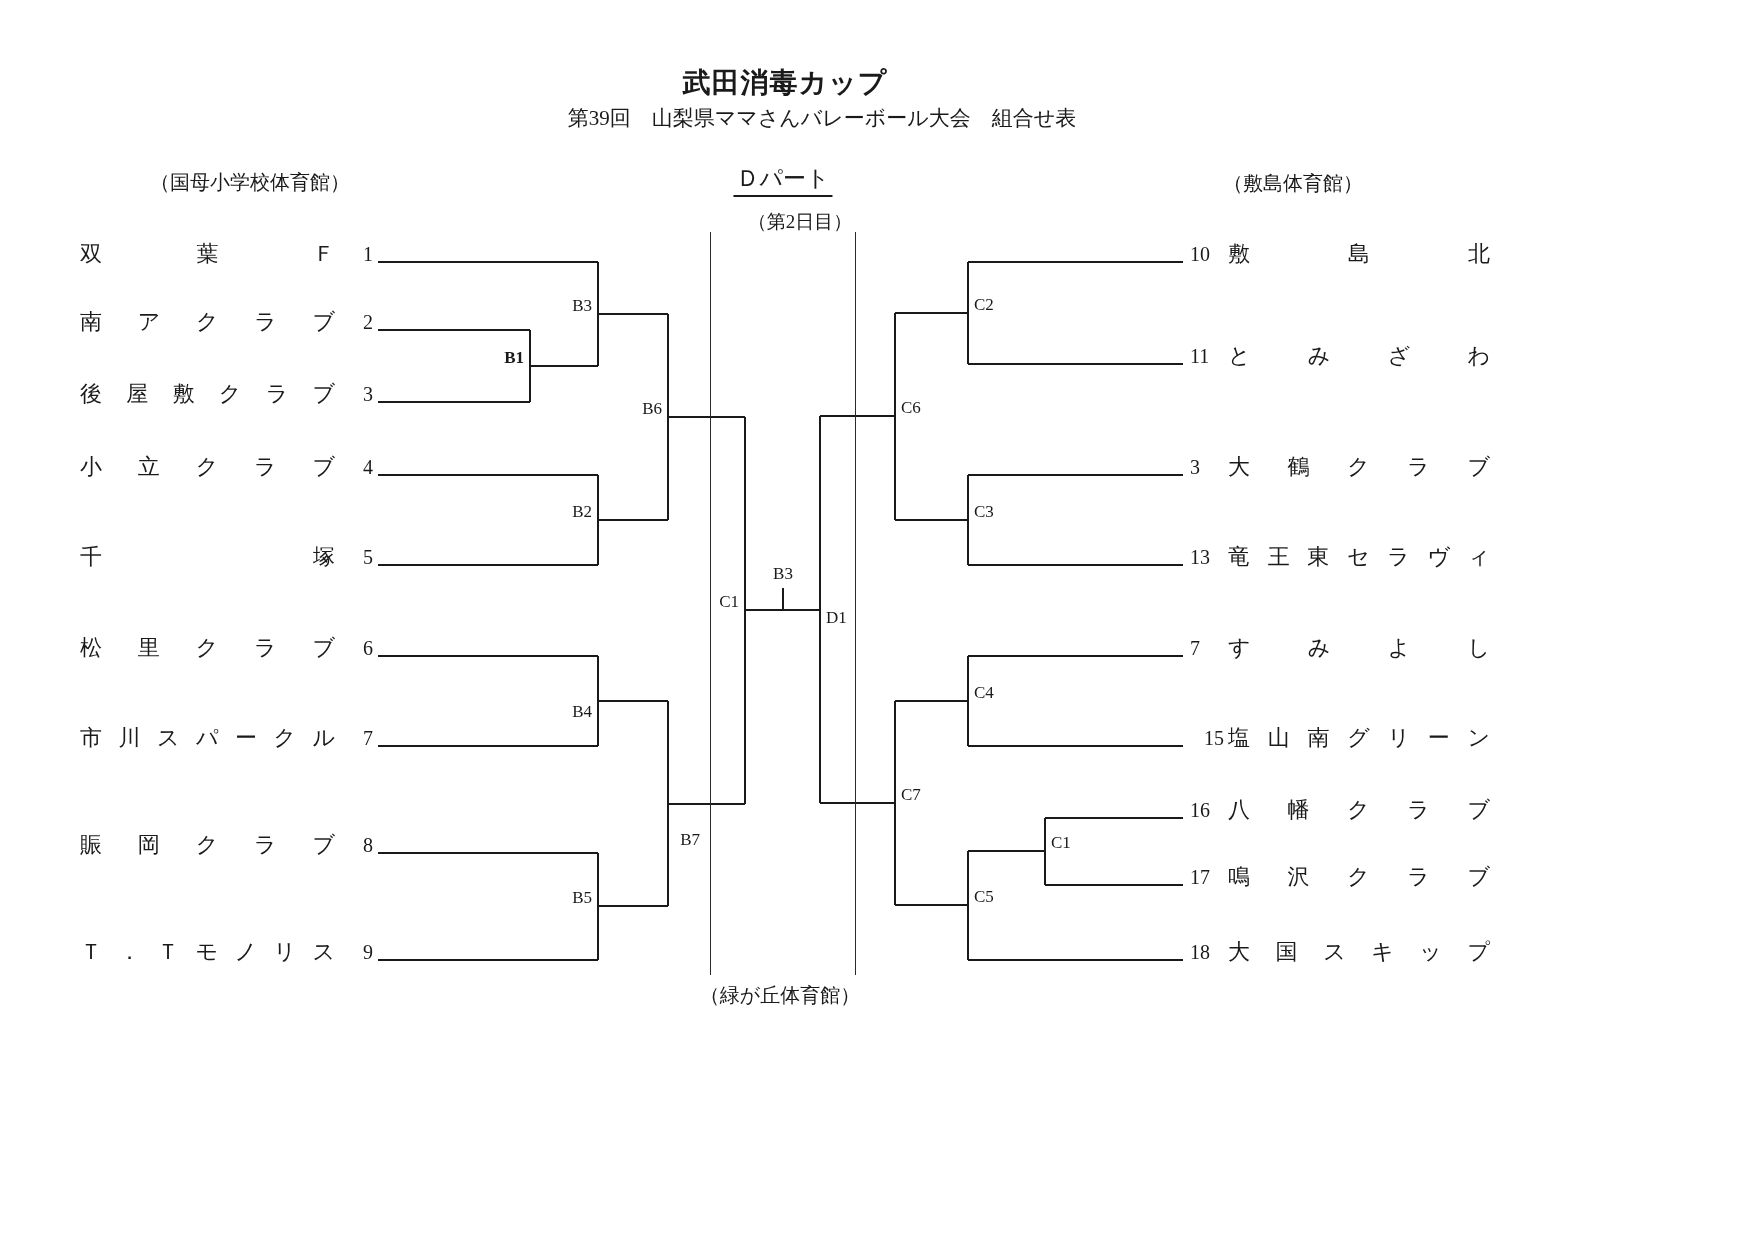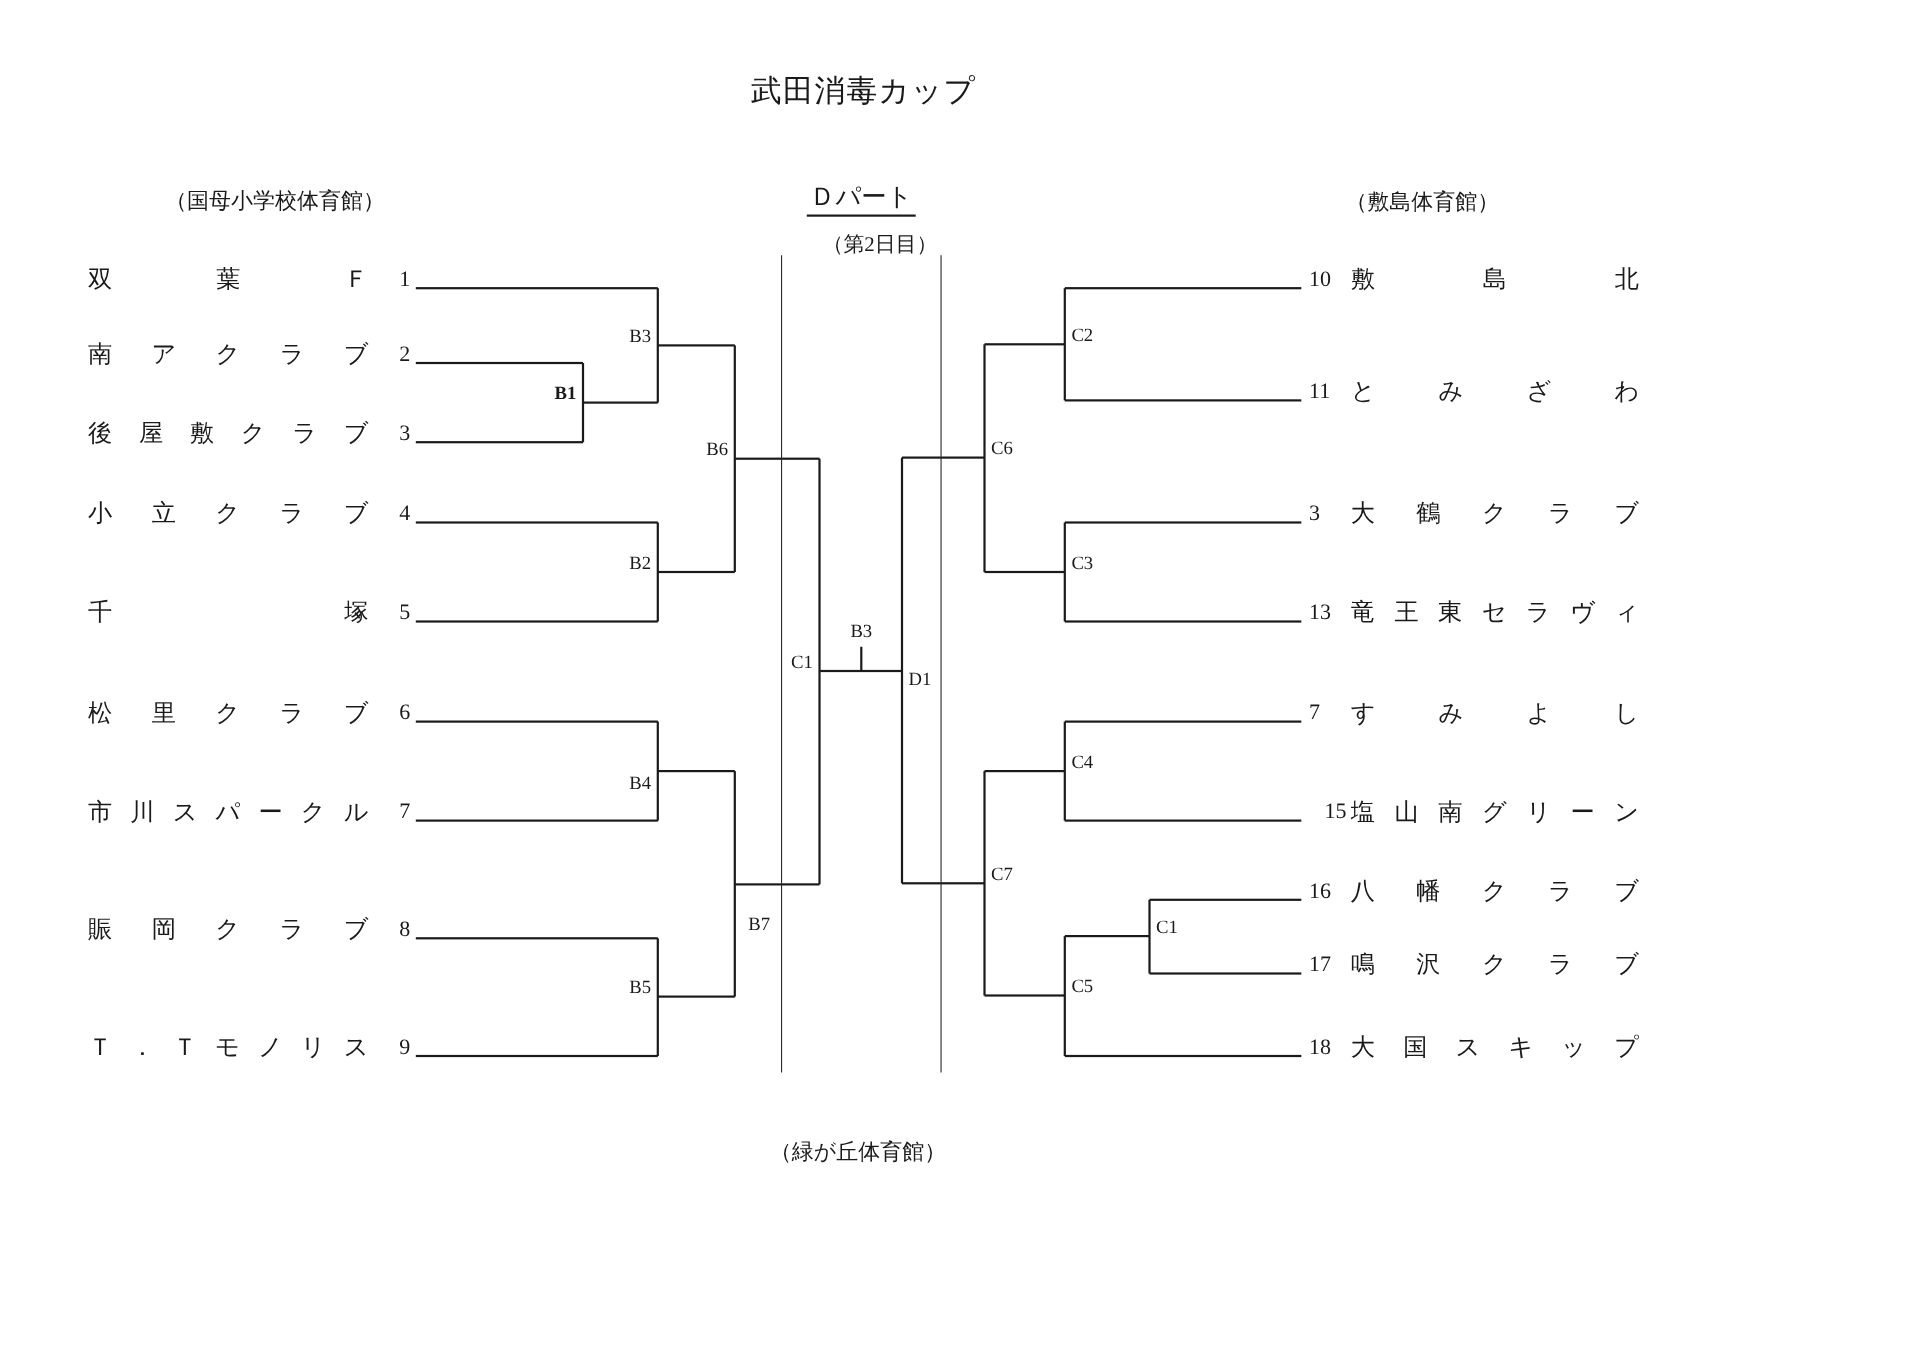--- a/index.html
+++ b/index.html
@@ -4,55 +4,56 @@
 <style>
   * { margin:0; padding:0; box-sizing:border-box; }
   html,body { background:#ffffff; }
   .page {
     position:relative; width:1754px; height:1240px; background:#ffffff;
     color:#1a1a1a; font-family:"Liberation Serif","DejaVu Serif",serif;
     overflow:hidden;
   }
   .title {
     position:absolute; left:785px; top:64px; transform:translateX(-50%);
-    font-size:28px; font-weight:normal; letter-spacing:1px; white-space:nowrap;
+    font-size:28px; font-weight:bold; letter-spacing:1px; white-space:nowrap;
   }
   .subtitle {
     position:absolute; left:822px; top:104px; transform:translateX(-50%);
     font-size:21px; white-space:nowrap;
   }
   .part-label {
     position:absolute; left:783px; top:163px; transform:translateX(-50%);
     font-size:23px; border-bottom:2px solid #1a1a1a; padding:0 3px 1px 3px;
     white-space:nowrap;
   }
   .day-label {
     position:absolute; left:800px; top:209px; transform:translateX(-50%);
     font-size:19px; white-space:nowrap;
   }
   .venue { position:absolute; font-size:20px; white-space:nowrap; }
   .venue-left   { left:150px; top:169px; }
   .venue-right  { left:1223px; top:170px; }
-  .venue-bottom { left:780px; top:1034px; transform:translateX(-50%); }
+  .venue-bottom { left:780px; top:982px; transform:translateX(-50%); }
   .bl { position:absolute; background:#1a1a1a; }
   .bl.thin { background:#2a2a2a; }
   .team-name {
     position:absolute; display:flex; justify-content:space-between;
     font-size:22px; line-height:28px; transform:translateY(-50%);
   }
   .team-seed {
     position:absolute; font-size:20px; line-height:28px; transform:translateY(-50%);
   }
   .mc { position:absolute; font-size:17px; white-space:nowrap; }
 </style>
 </head>
 <body>
 
 <div class="page">
   <div class="title">武田消毒カップ</div>
+  <div class="subtitle">第39回　山梨県ママさんバレーボール大会　組合せ表</div>
   <div class="venue venue-left">（国母小学校体育館）</div>
   <div class="part-label">Ｄパート</div>
   <div class="day-label">（第2日目）</div>
   <div class="venue venue-right">（敷島体育館）</div>
   <div class="venue venue-bottom">（緑が丘体育館）</div>
   <div id="bracket">
       <div class="bl" style="left: 378px; top: 261px; width: 220px; height: 2px;"></div>
       <div class="bl" style="left: 378px; top: 329px; width: 152px; height: 2px;"></div>
       <div class="bl" style="left: 378px; top: 401px; width: 152px; height: 2px;"></div>
       <div class="bl" style="left: 529px; top: 330px; width: 2px; height: 72px;"></div>

